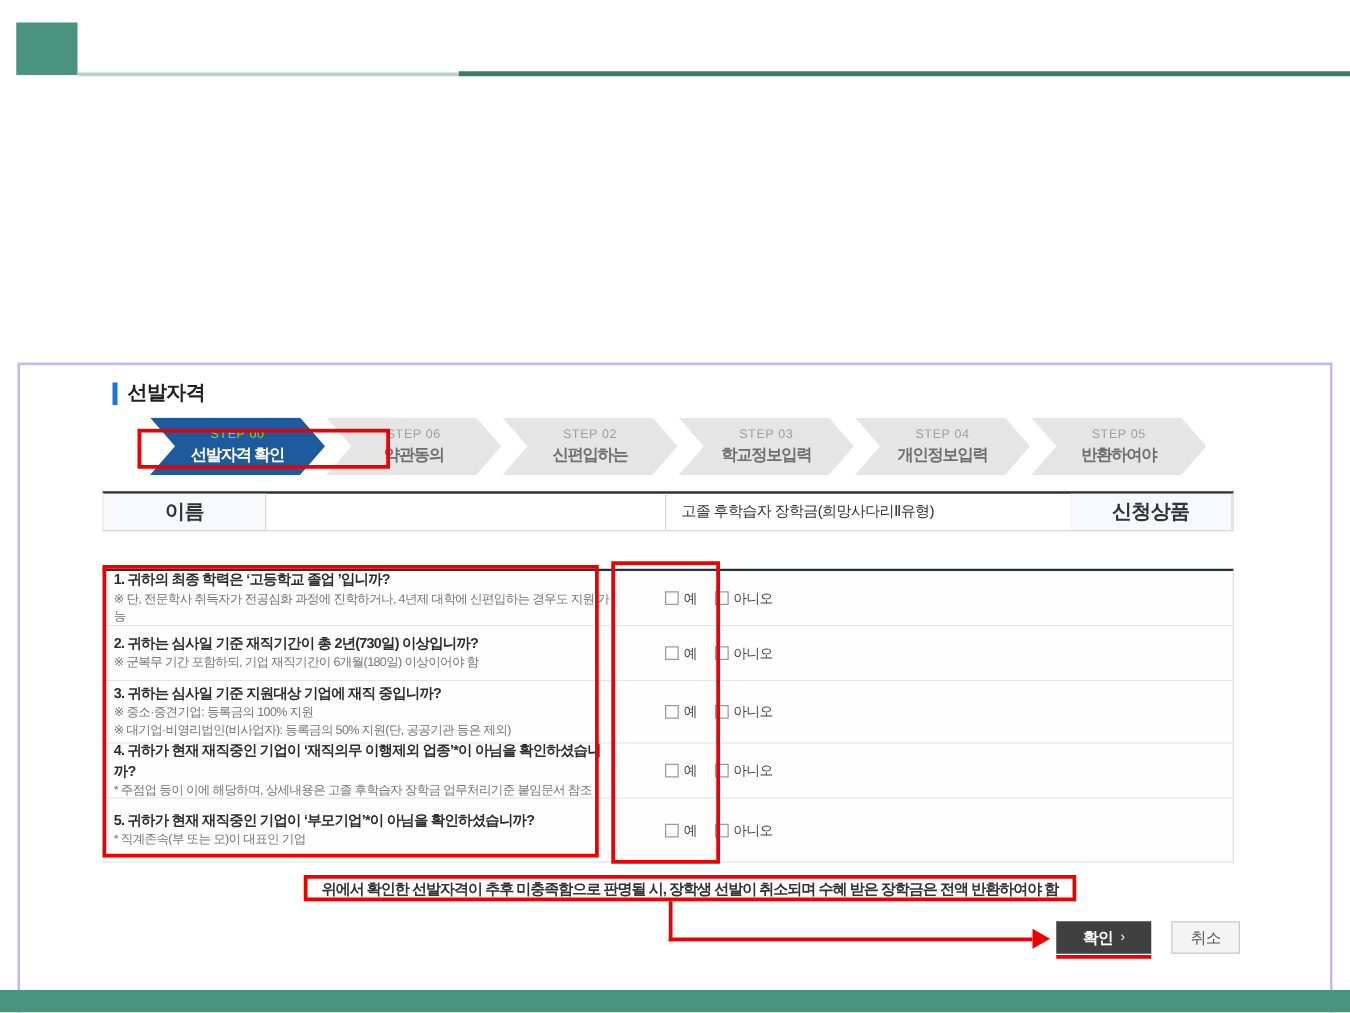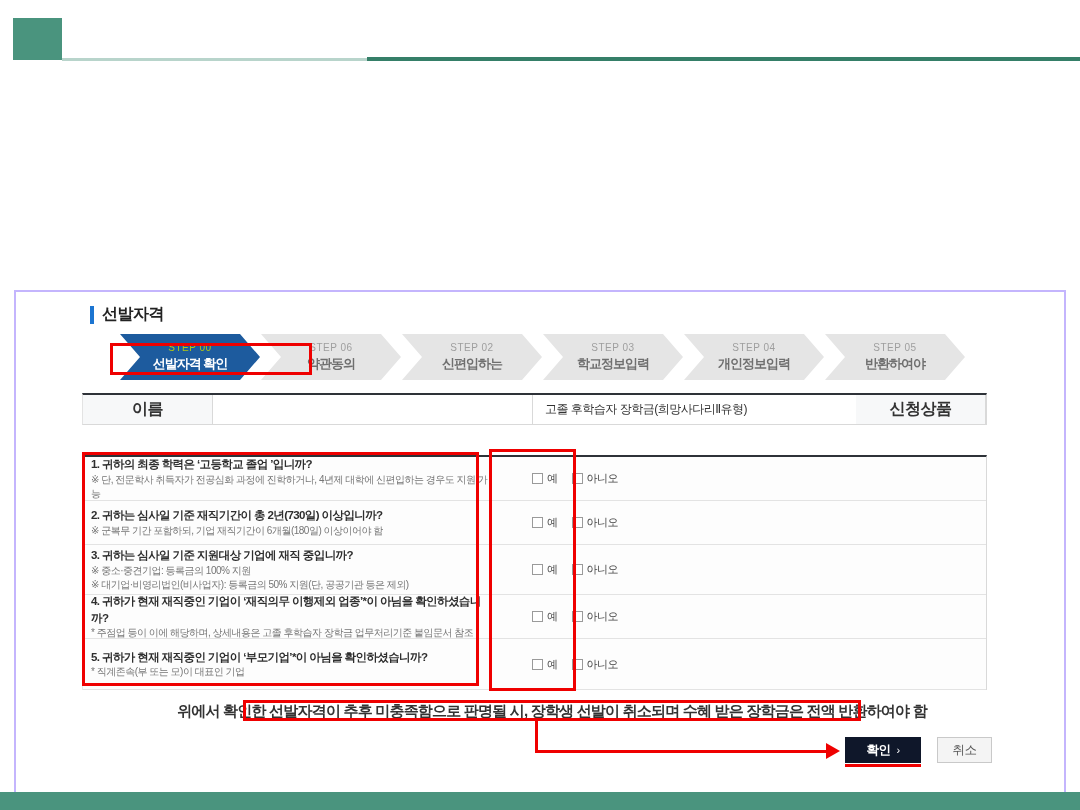--- a/index.html
+++ b/index.html
@@ -50,24 +50,24 @@
   .qtitle { font-size: 11.5px; font-weight: bold; color: #2e2e2e; letter-spacing: -0.6px; line-height: 1.45; }
   .qnote { font-size: 10px; color: #757575; letter-spacing: -0.5px; line-height: 1.4; }
   .ccell { display: flex; align-items: center; padding-left: 17px; gap: 14px; }
   .cb-group { display: flex; align-items: center; gap: 4px; }
   .cb { width: 11px; height: 11px; border: 1px solid #9a9a9a; background: #fff; display: inline-block; }
   .cb-label { font-size: 11px; color: #444; letter-spacing: -0.5px; }
 
   
   .warning { position: absolute; left: 229px; top: 410px; width: 614px; height: 18px;
              display: flex; align-items: center; justify-content: center; }
-  .warning .txt { font-size: 15px; font-weight: bold; color: #333; letter-spacing: -0.8px; white-space: nowrap; }
-
-  
-  .btn-confirm { position: absolute; left: 829px; top: 445px; width: 76px; height: 26px; background: #0f172a;
+  .warning .txt { font-size: 12px; font-weight: bold; color: #333; letter-spacing: -0.8px; white-space: nowrap; }
+
+  
+  .btn-confirm { position: absolute; left: 829px; top: 445px; width: 76px; height: 26px; background: #404040;
                  color: #fff; font-size: 12.5px; font-weight: bold; border: none; letter-spacing: -0.5px;
                  display: flex; align-items: center; justify-content: center; gap: 6px; cursor: pointer; }
   .btn-confirm .arrow { font-size: 11px; font-weight: normal; }
   .btn-cancel { position: absolute; left: 921px; top: 445px; width: 55px; height: 26px; background: #f4f4f4;
                 color: #555; font-size: 12.5px; border: 1px solid #c9c9c9; letter-spacing: -0.5px;
                 display: flex; align-items: center; justify-content: center; cursor: pointer; }
 
   
   .red-rect { position: absolute; border: 3px solid #ef0000; background: transparent; pointer-events: none; }
   .rect-step      { left: 94px;  top: 51px;  width: 202px; height: 32px; }

